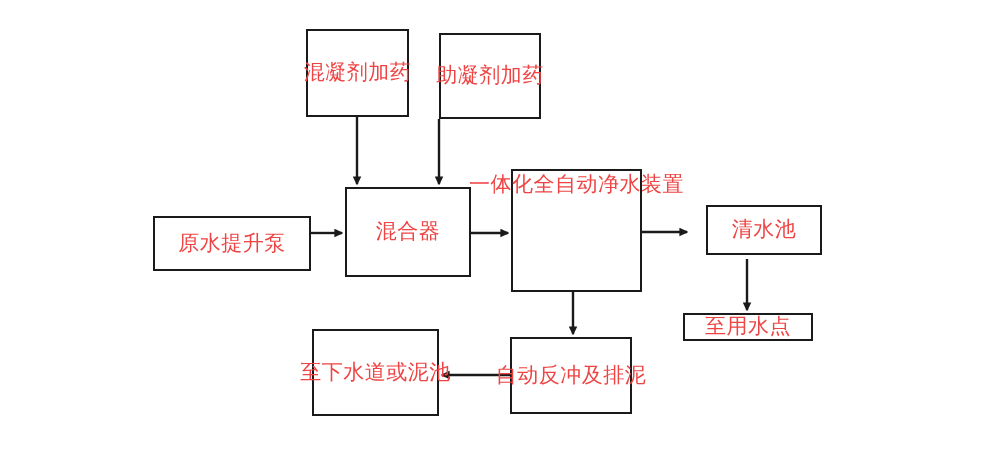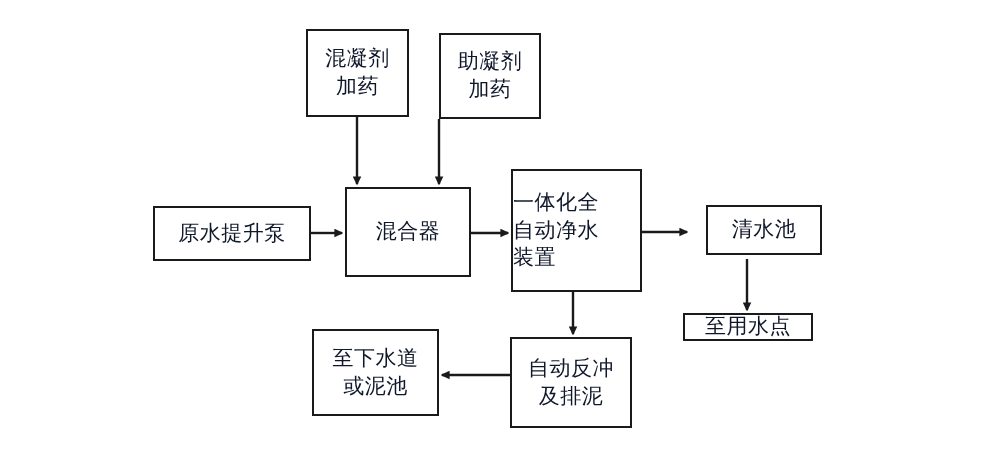--- a/index.html
+++ b/index.html
@@ -24,24 +24,24 @@
     top: 0;
     width: 1004px;
     height: 459px;
   }
   .node-box {
     position: absolute;
     box-sizing: border-box;
     border: 2px solid #1a1a1a;
     background: #ffffff;
     display: flex;
-    flex-direction: column;
+    flex-direction: row;
     align-items: center;
     justify-content: center;
-    color: #0f172a;
+    color: #ef4444;
     font-size: 21px;
     line-height: 1.32;
     letter-spacing: 0.5px;
     white-space: nowrap;
     z-index: 2;
   }
   .node-line {
     display: block;
     text-align: center;
   }
@@ -78,21 +78,21 @@
   <div class="node-box" style="left:306px; top:29px; width:103px; height:88px;">
     <span class="node-line">混凝剂</span>
     <span class="node-line">加药</span>
   </div>
 
   <div class="node-box" style="left:429px; top:33px; width:102px; height:86px;margin-left:10px;">
     <span class="node-line">助凝剂</span>
     <span class="node-line">加药</span>
   </div>
 
-  <div class="node-box" style="left:153px; top:206px; width:158px; height:55px;">
+  <div class="node-box" style="left:153px; top:216px; width:158px; height:55px;">
     <span class="node-line">原水提升泵</span>
   </div>
 
   <div class="node-box" style="left:345px; top:187px; width:126px; height:90px;">
     <span class="node-line">混合器</span>
   </div>
 
   <div class="node-box" style="left:511px; top:169px; width:131px; height:123px; align-items:flex-start; ">
     <span class="node-line">一体化全</span>
     <span class="node-line">自动净水</span>
@@ -100,21 +100,21 @@
   </div>
 
   <div class="node-box" style="left:690px; top:205px; width:116px; height:50px;margin-left:16px;">
     <span class="node-line">清水池</span>
   </div>
 
   <div class="node-box" style="left:683px; top:313px; width:130px; height:28px;">
     <span class="node-line">至用水点</span>
   </div>
 
-  <div class="node-box" style="left:510px; top:337px; width:122px; height:91px;">
+  <div class="node-box" style="left:510px; top:337px; width:122px; height:77px;">
     <span class="node-line">自动反冲</span>
     <span class="node-line">及排泥</span>
   </div>
 
   <div class="node-box" style="left:312px; top:329px; width:127px; height:87px;">
     <span class="node-line">至下水道</span>
     <span class="node-line">或泥池</span>
   </div>
 
 </div>

